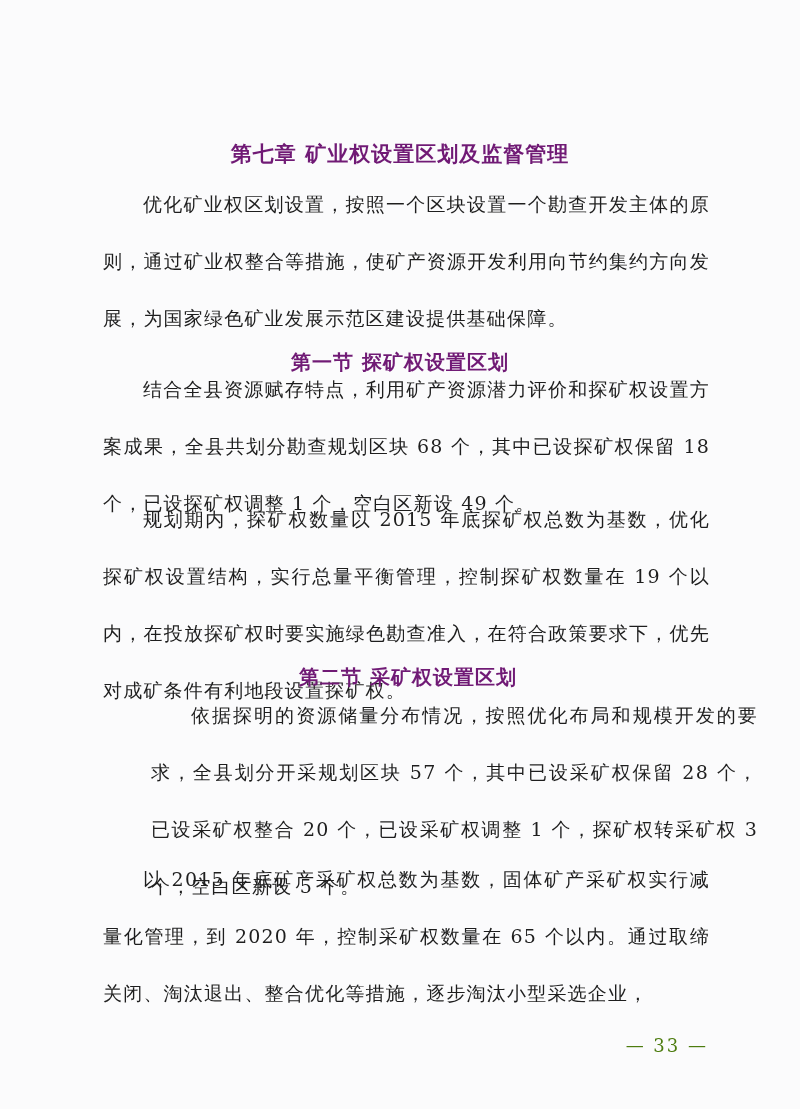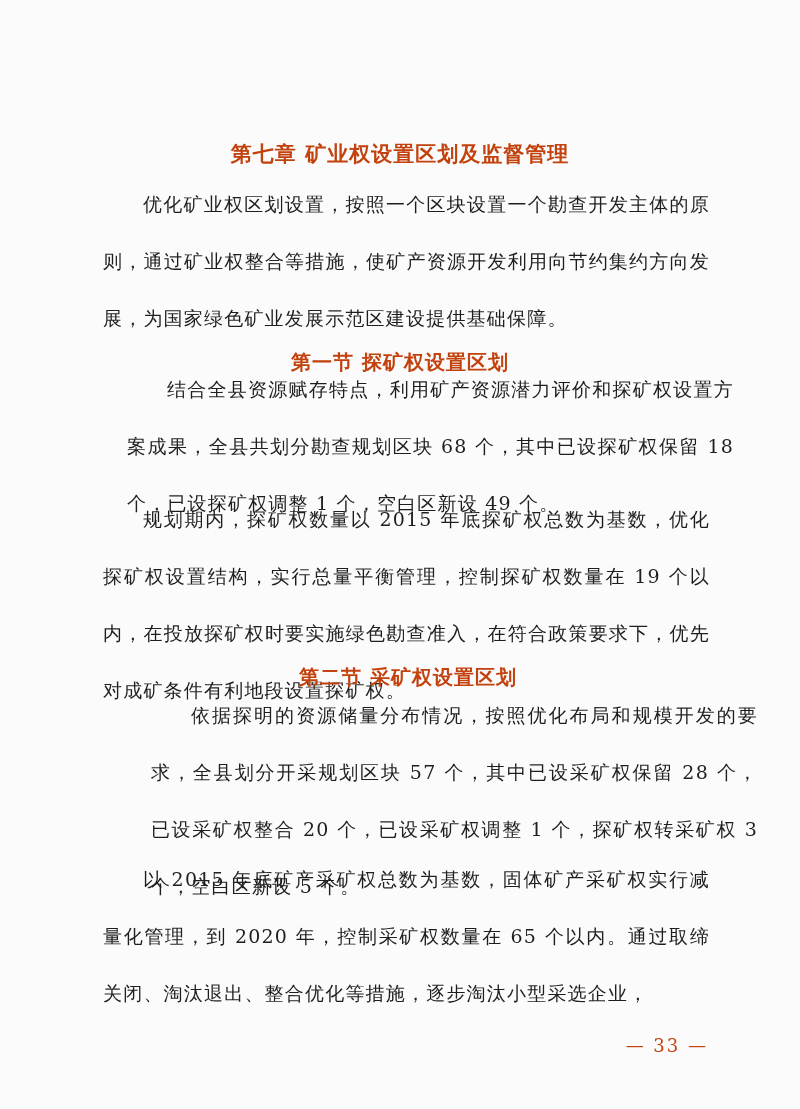--- a/index.html
+++ b/index.html
@@ -7,39 +7,39 @@
     width: 800px; height: 1109px;
     background: #fbfbfc;
     position: relative; overflow: hidden;
     font-family: "DejaVu Serif", "Liberation Serif", serif;
     color: #1e1e1e;
   }
   .page { position: absolute; left: 0; top: 0; width: 800px; height: 1109px; }
   .heading {
     position: absolute; left: 0; width: 800px; text-align: center;
     font-family: "DejaVu Sans", "Liberation Sans", sans-serif;
-    font-weight: bold; color: #c2410c;
+    font-weight: bold; color: #701a75;
   }
   .chapter { top: 140px; font-size: 21px; letter-spacing: 1px; }
   .sec1 { top: 336px; font-size: 20px; letter-spacing: 1px; margin-top: 13px; }
   .sec2 { top: 664px; font-size: 20px; letter-spacing: 1px; padding-left: 8px; }
   .para {
     position: absolute; left: 103px; width: 607px;
     font-size: 19px; line-height: 57px;
     text-indent: 40px; text-align: justify;
     letter-spacing: 1.2px;
   }
   .p1 { top: 176px; }
-  .p2 { top: 361px; margin-left: 24px; }
+  .p2 { top: 361px; }
   .p3 { top: 491px; }
   .p4 { top: 687px; margin-left: 48px; }
   .p5 { top: 851px; }
   .page-number {
     position: absolute; top: 1035px; right: 92px;
-    font-size: 18px; letter-spacing: 2px; color: #c2410c;
+    font-size: 18px; letter-spacing: 2px; color: #4d7c0f;
   }
 </style>
 </head>
 <body>
 
 <div class="page">
   <div class="heading chapter">第七章 矿业权设置区划及监督管理</div>
   <div class="para p1">优化矿业权区划设置，按照一个区块设置一个勘查开发主体的原则，通过矿业权整合等措施，使矿产资源开发利用向节约集约方向发展，为国家绿色矿业发展示范区建设提供基础保障。</div>
 
   <div class="heading sec1">第一节 探矿权设置区划</div>

